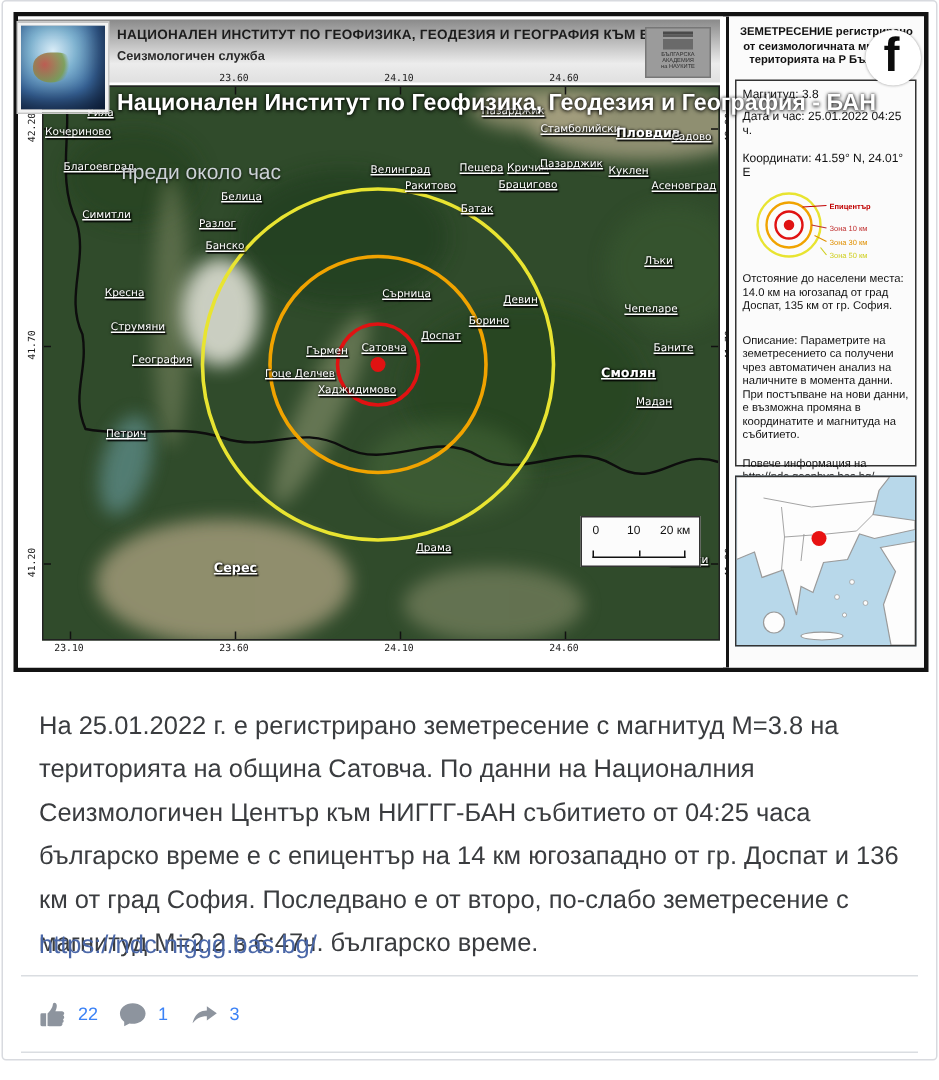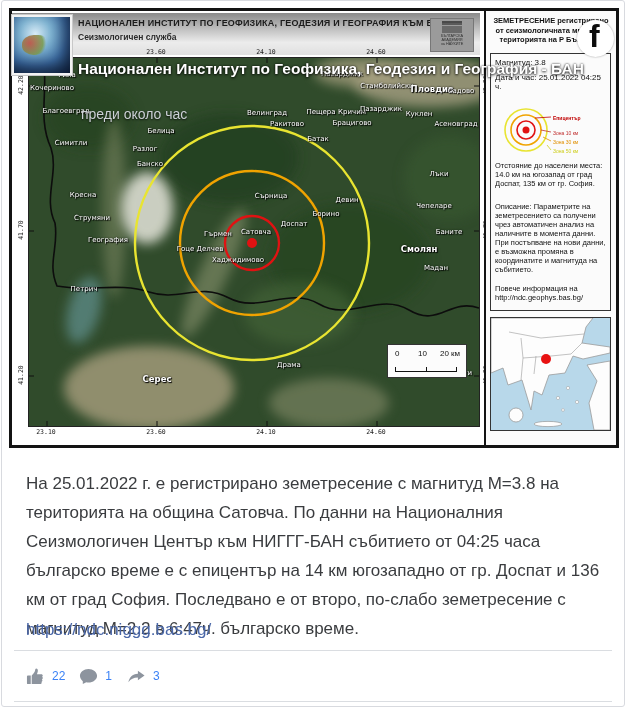--- a/index.html
+++ b/index.html
@@ -20,21 +20,21 @@
   .emblem{position:absolute;right:6px;top:5px;width:44px;height:34px;background:#9b9b9b;
     border:1px solid #777;text-align:center;color:#2e2e2e;font-size:3.8px;line-height:4.2px;
     padding-top:1px;box-sizing:border-box;}
   .emblem .bld{width:20px;height:10px;margin:1px auto 1px;background:
     linear-gradient(#5a5a5a,#5a5a5a 2px,transparent 2px,transparent 3px,#6a6a6a 3px);border-top:2px solid #4a4a4a;}
   
   .map{position:absolute;left:16px;top:46px;width:450px;height:368px;border:1px solid #222;
     background:#304b2b;overflow:hidden;}
   .map svg{position:absolute;left:0;top:0;}
   .town{position:absolute;transform:translate(-50%,-50%);font-size:7px;color:#fff;
-    white-space:nowrap;text-shadow:0 0 2px #000,1px 1px 1px #000;font-family:"DejaVu Sans",sans-serif;}
+    white-space:nowrap;text-shadow:0 0 2px #000,1px 1px 1px #000;font-family:"DejaVu Sans",sans-serif;text-decoration:underline;}
   .town.big{font-size:8.5px;font-weight:bold;}
   .axis-lbl{position:absolute;font-size:6.5px;color:#1a1a1a;transform:translate(-50%,0);
     font-family:"DejaVu Sans Mono",monospace;}
   .axis-lbl.side{transform:translate(-50%,-50%) rotate(-90deg);}
   .scalebox{position:absolute;left:358px;top:286px;width:78px;height:32px;background:#fcfcfc;
     border:1px solid #333;}
   .scalebox span{position:absolute;top:4px;font-size:8px;color:#111;}
   .scalebox .ruler{position:absolute;left:7px;top:22px;width:60px;height:4px;
     border-left:1px solid #111;border-right:1px solid #111;border-bottom:1px solid #111;}
   .scalebox .ruler i{position:absolute;left:50%;top:0;width:1px;height:4px;background:#111;}
@@ -211,20 +211,21 @@
           <span class="axis-lbl side" style="left: 474px; top: 219px;">41.70</span>
           <span class="axis-lbl side" style="left: 474px; top: 364px;">41.20</span>
         </div>
     </div>
 
     <div class="sidebar">
       <div class="sb-title">ЗЕМЕТРЕСЕНИЕ регистрирано от сеизмологичната мрежа на територията на Р България</div>
       <div class="sb-box">
         <div class="sb-mag">Магнитуд: 3.8</div>
         <div class="sb-date">Дата и час: 25.01.2022  04:25 ч.</div>
+        <div class="sb-coord">Координати: 41.59° N, 24.01° E</div>
         <div class="legend-wrap">
           <svg width="66" height="58" viewBox="0 0 66 58">
             <circle cx="31" cy="29" r="21" fill="none" stroke="#e8e431" stroke-width="1.6"></circle>
             <circle cx="31" cy="29" r="15" fill="none" stroke="#f0a300" stroke-width="1.6"></circle>
             <circle cx="31" cy="29" r="9" fill="none" stroke="#e01212" stroke-width="1.6"></circle>
             <circle cx="31" cy="29" r="3.5" fill="#e01212"></circle>
             <line x1="40" y1="17" x2="56" y2="16" stroke="#c00000" stroke-width=".8"></line>
             <line x1="46" y1="29" x2="56" y2="31" stroke="#c03030" stroke-width=".8"></line>
             <line x1="48" y1="36" x2="56" y2="40" stroke="#e09000" stroke-width=".8"></line>
             <line x1="52" y1="44" x2="56" y2="49" stroke="#cfcf20" stroke-width=".8"></line>

